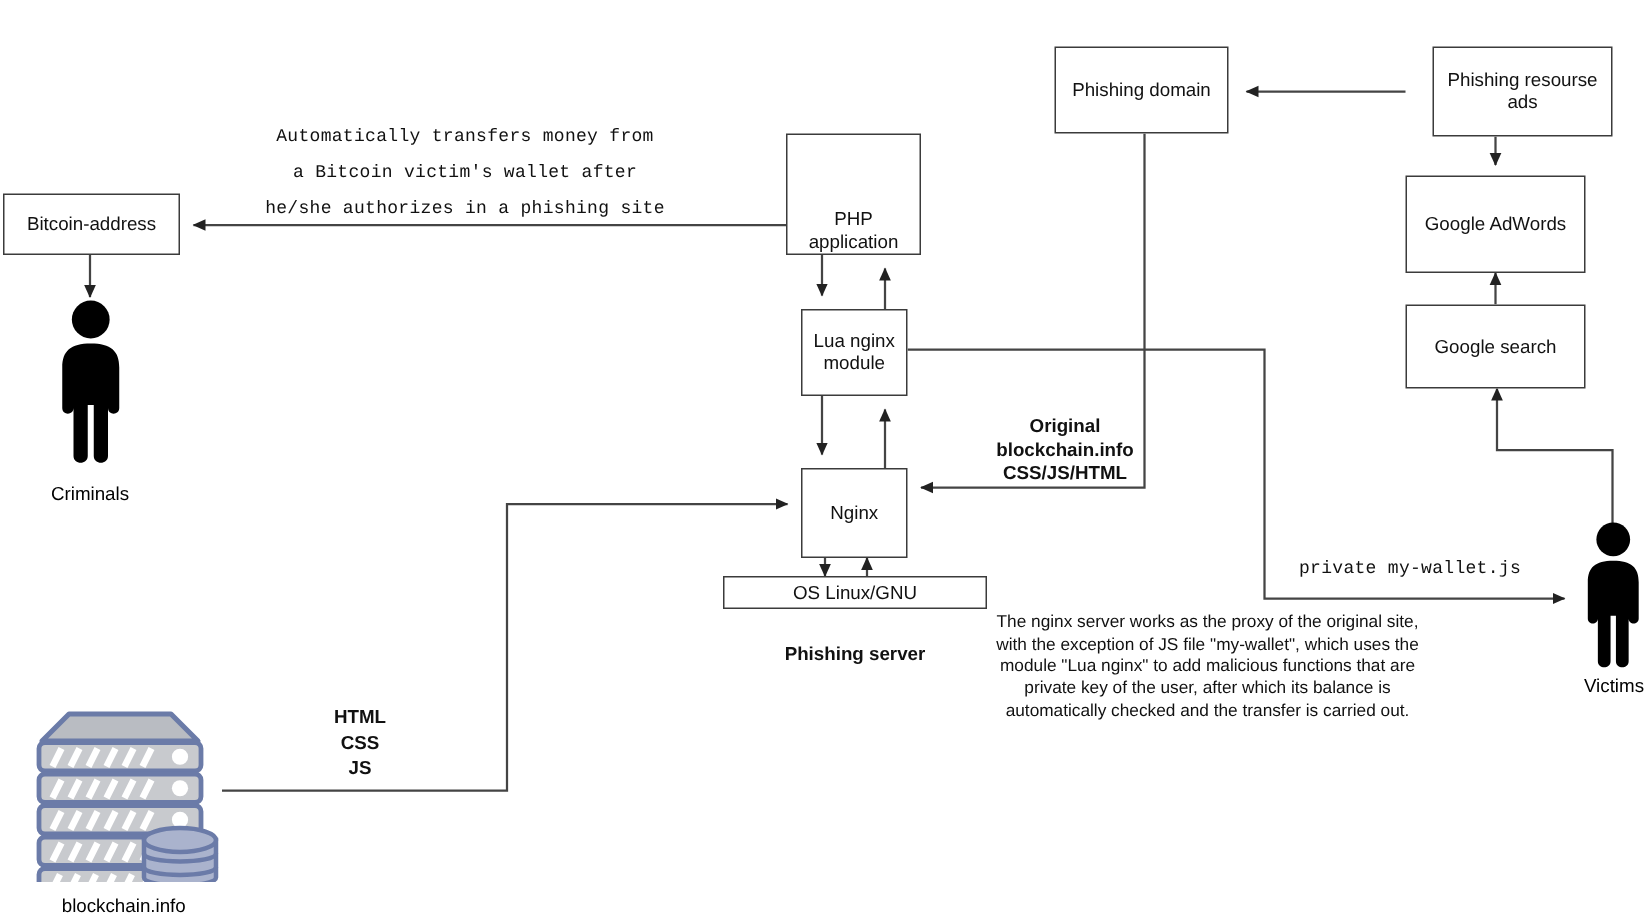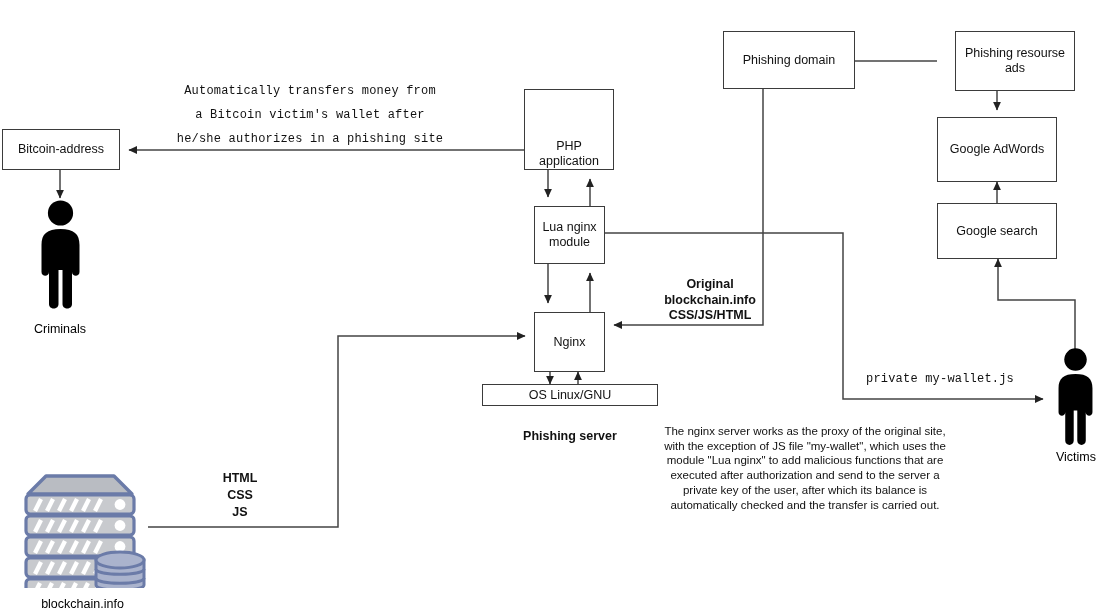--- a/index.html
+++ b/index.html
@@ -89,21 +89,21 @@
   </div>
 
   <div class="node" style="left:534px;top:312px;width:71px;height:60px;">
     <span>Nginx</span>
   </div>
 
   <div class="node flat" style="left:482px;top:384px;width:176px;height:22px;">
     <span>OS Linux/GNU</span>
   </div>
 
-  <div class="node" style="left:703px;top:31px;width:132px;height:58px;margin-left:20px;">
+  <div class="node" style="left:703px;top:31px;width:116px;height:58px;">
     <span>Phishing domain</span>
   </div>
 
   <div class="node" style="left:955px;top:31px;width:120px;height:60px;flex-direction:column;">
     <span>Phishing resourse</span>
     <span>ads</span>
   </div>
 
   <div class="node" style="left:937px;top:117px;width:120px;height:65px;">
     <span>Google AdWords</span>
@@ -129,25 +129,24 @@
   <div class="cap mono" style="left:840px;top:372px;width:200px;">
     <span>private my-wallet.js</span>
   </div>
 
   <div class="cap bold" style="left:195px;top:470px;width:90px;line-height:1.35;">
     <div>HTML</div>
     <div>CSS</div>
     <div>JS</div>
   </div>
 
-  <div class="cap small" style="left:650px;top:424px;width:310px;">
+  <div class="cap small" style="left:650px;top:408px;width:310px;">
     <div>The nginx server works as the proxy of the original site,</div>
     <div>with the exception of JS file "my-wallet", which uses the</div>
     <div>module "Lua nginx" to add malicious functions that are</div>
-    <div>executed after authorization and send to the server a</div>
     <div>private key of the user, after which its balance is</div>
     <div>automatically checked and the transfer is carried out.</div>
   </div>
 
   <div class="cap bold" style="left:482px;top:429px;width:176px;">
     <span>Phishing server</span>
   </div>
 
   <div class="person" style="left:33px;top:200px;width:55px;height:112px;">
     <svg width="55" height="112" viewBox="0 0 55 112">

